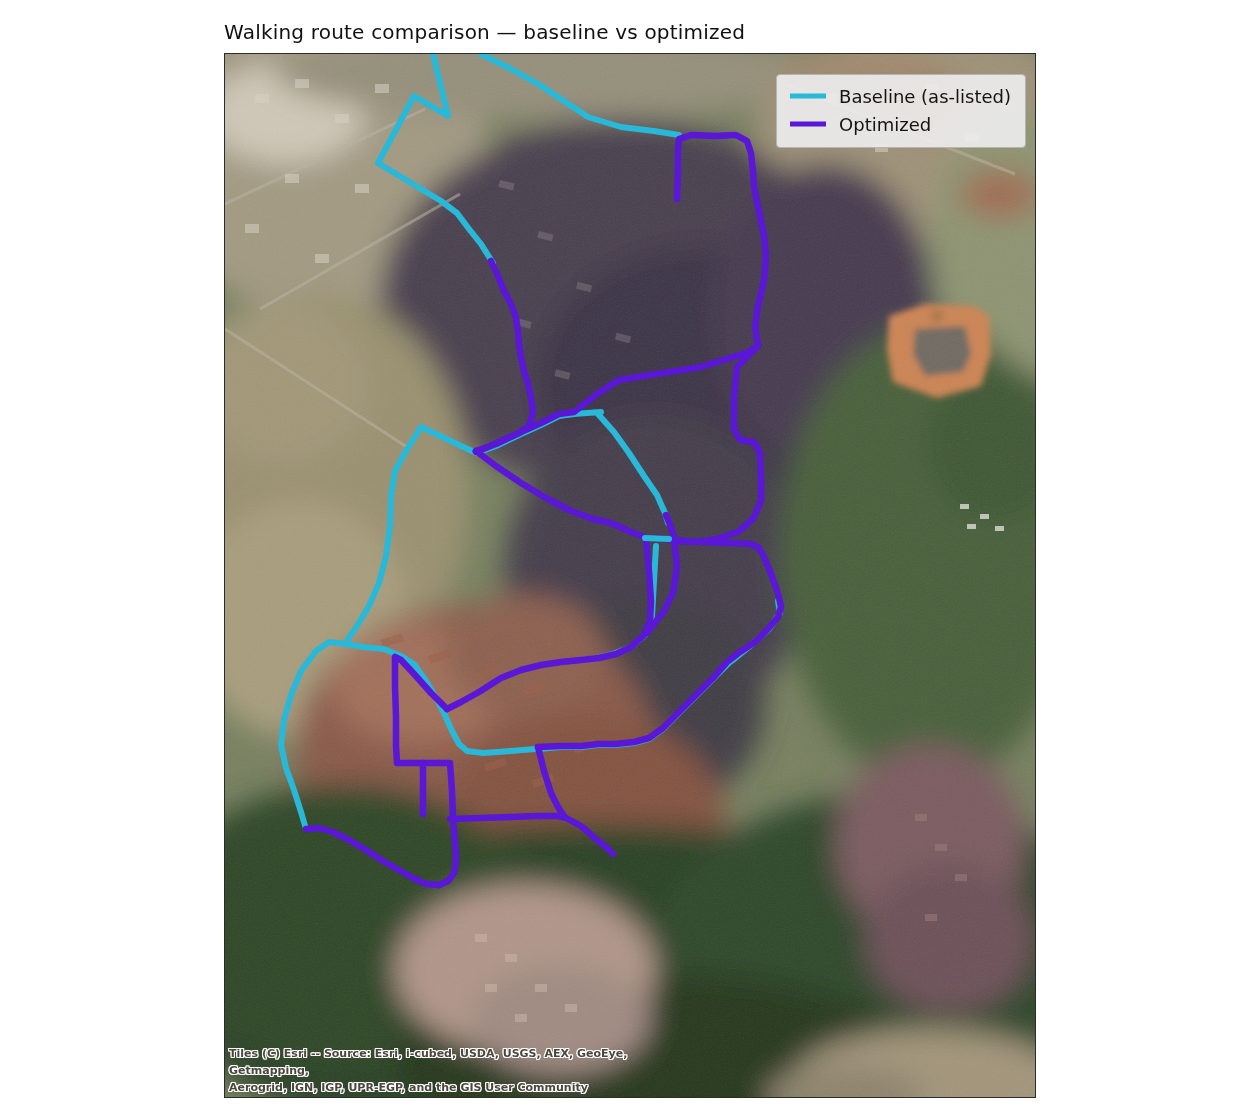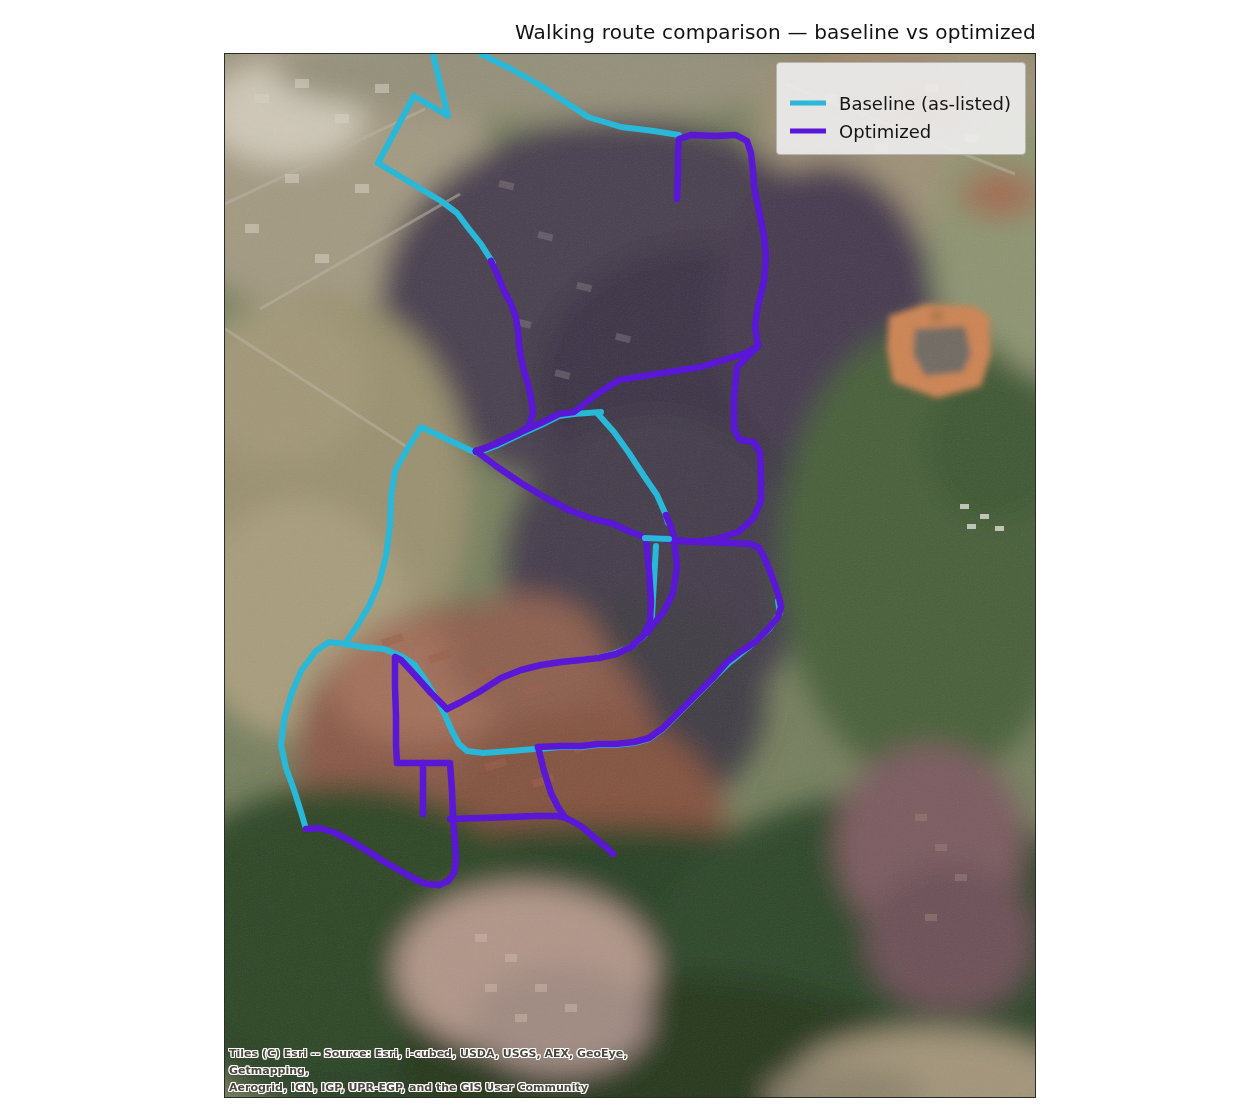--- a/index.html
+++ b/index.html
@@ -1,27 +1,27 @@
 <!DOCTYPE html>
 <html><head>
 <meta charset="utf-8">
 <style>
   html,body{margin:0;padding:0;background:#ffffff;width:1260px;height:1120px;
     font-family:"DejaVu Sans","Liberation Sans",sans-serif;}
   .figure{position:relative;width:1260px;height:1120px;background:#fff;overflow:hidden;}
-  .page-title{position:absolute;top:20px;left:224px;width:812px;text-align:right;
+  .page-title{position:absolute;top:20px;left:224px;width:812px;text-align:left;
     font-size:20px;color:#111;letter-spacing:.2px;}
   .map-frame{position:absolute;left:224px;top:53px;width:812px;height:1045px;
     border:1px solid #2b2b2b;box-sizing:border-box;background:#77805f;overflow:hidden;}
   .map-frame svg{display:block}
   .route{fill:none;stroke-linecap:round;stroke-linejoin:round;}
   .route.baseline{stroke-width:6px;}
   .route.optimized{stroke-width:6.5px;}
-  .legend{position:absolute;top:8px;right:9px;background:rgba(237,237,237,0.92);
-    border:1px solid #b4b4b4;border-radius:4px;padding:26px 14px 9px 12px;z-index:5;}
+  .legend{position:absolute;top:20px;right:9px;background:rgba(237,237,237,0.92);
+    border:1px solid #b4b4b4;border-radius:4px;padding:7px 14px 9px 12px;z-index:5;}
   .legend-row{display:flex;align-items:center;gap:12px;height:28px;}
   .legend-label{font-size:18px;color:#141414;white-space:nowrap;}
   .legend-swatch{flex:0 0 auto;}
   .attribution{position:absolute;left:4px;bottom:1px;z-index:5;width:480px;
     font-size:11px;font-weight:700;line-height:17px;color:#4a463c;
     text-shadow:-1px -1px 0 #fff,1px -1px 0 #fff,-1px 1px 0 #fff,1px 1px 0 #fff,
       0 -1px 0 #fff,0 1px 0 #fff,-1px 0 0 #fff,1px 0 0 #fff;}
 </style>
 </head>
 <body>

